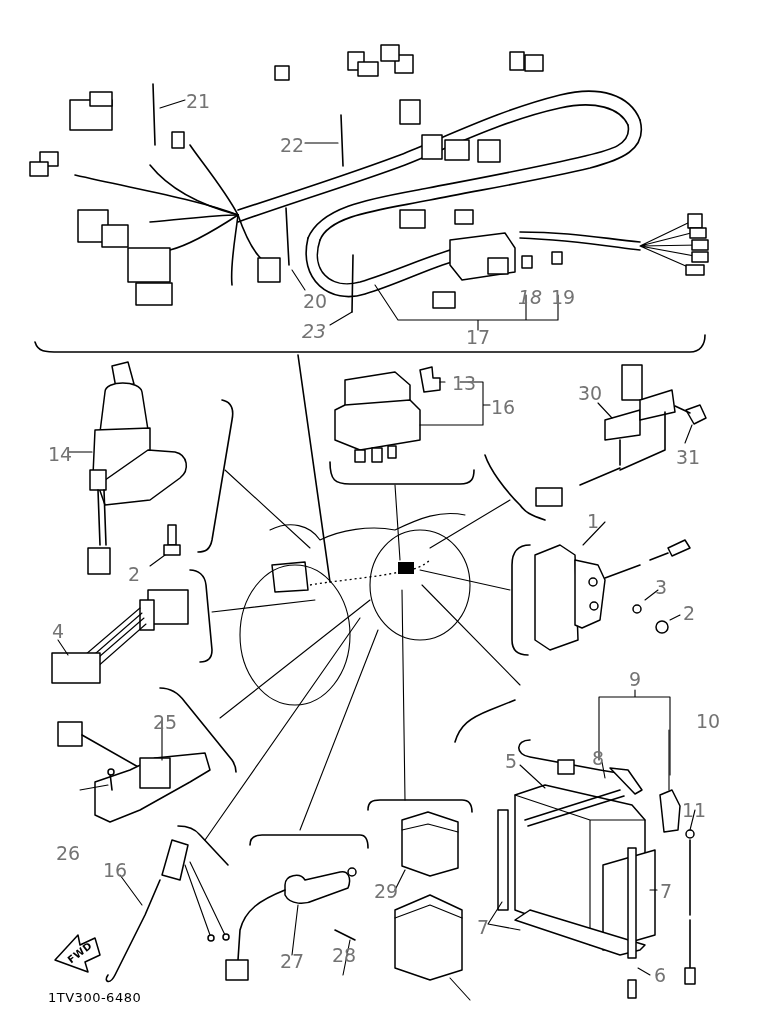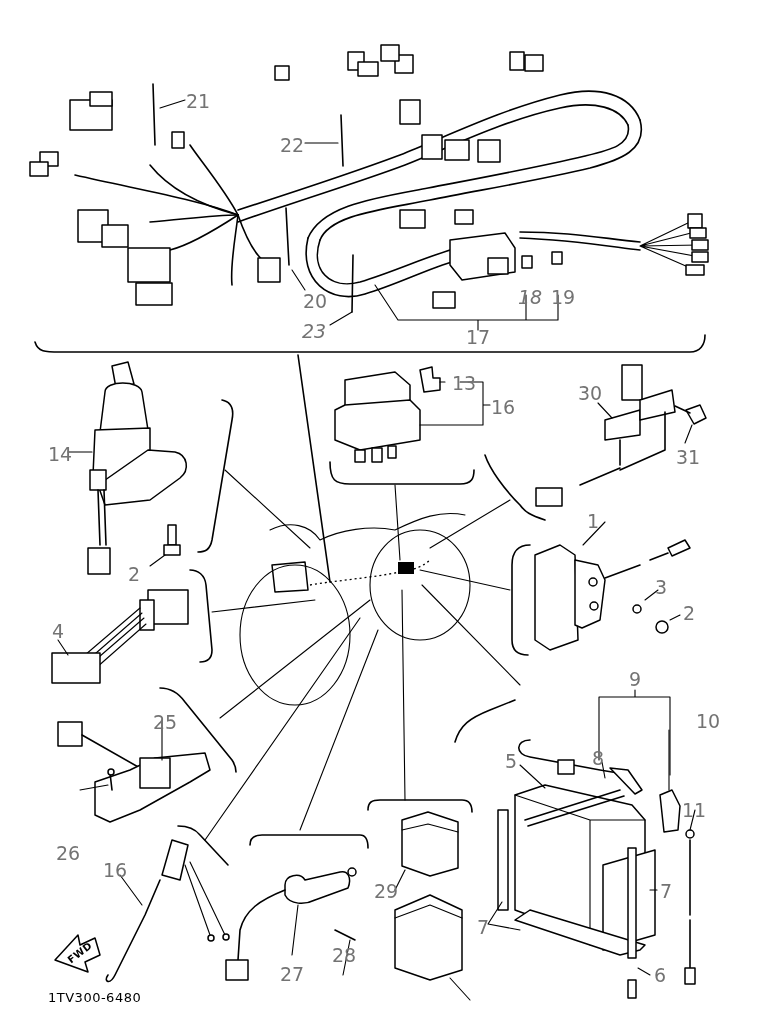--- a/index.html
+++ b/index.html
@@ -281,21 +281,21 @@
 <span class="lbl" style="left:466px;top:328px;">17</span>
 <span class="lbl" style="left:518px;top:288px;font-style:italic;">18</span>
 <span class="lbl" style="left:551px;top:288px;">19</span>
 <span class="lbl" style="left:303px;top:292px;">20</span>
 <span class="lbl" style="left:186px;top:92px;">21</span>
 <span class="lbl" style="left:280px;top:136px;">22</span>
 <span class="lbl" style="left:302px;top:322px;font-style:italic;">23</span>
 <span class="lbl" style="left:465px;top:1044px;">24</span>
 <span class="lbl" style="left:153px;top:713px;">25</span>
 <span class="lbl" style="left:56px;top:820px;margin-top:24px;">26</span>
-<span class="lbl" style="left:280px;top:952px;margin-top:13px;">27</span>
+<span class="lbl" style="left:280px;top:952px;">27</span>
 <span class="lbl" style="left:332px;top:946px;">28</span>
 <span class="lbl" style="left:374px;top:882px;">29</span>
 <span class="lbl" style="left:578px;top:384px;">30</span>
 <span class="lbl" style="left:676px;top:448px;">31</span>
 
 <span class="code" style="left:66px;top:947px;transform:rotate(-38deg);font-size:10px;font-weight:bold;">FWD</span>
 <span class="code" style="left:48px;top:990px;text-align:right;">1TV300-6480</span>
 </div>
 
 </body></html>

